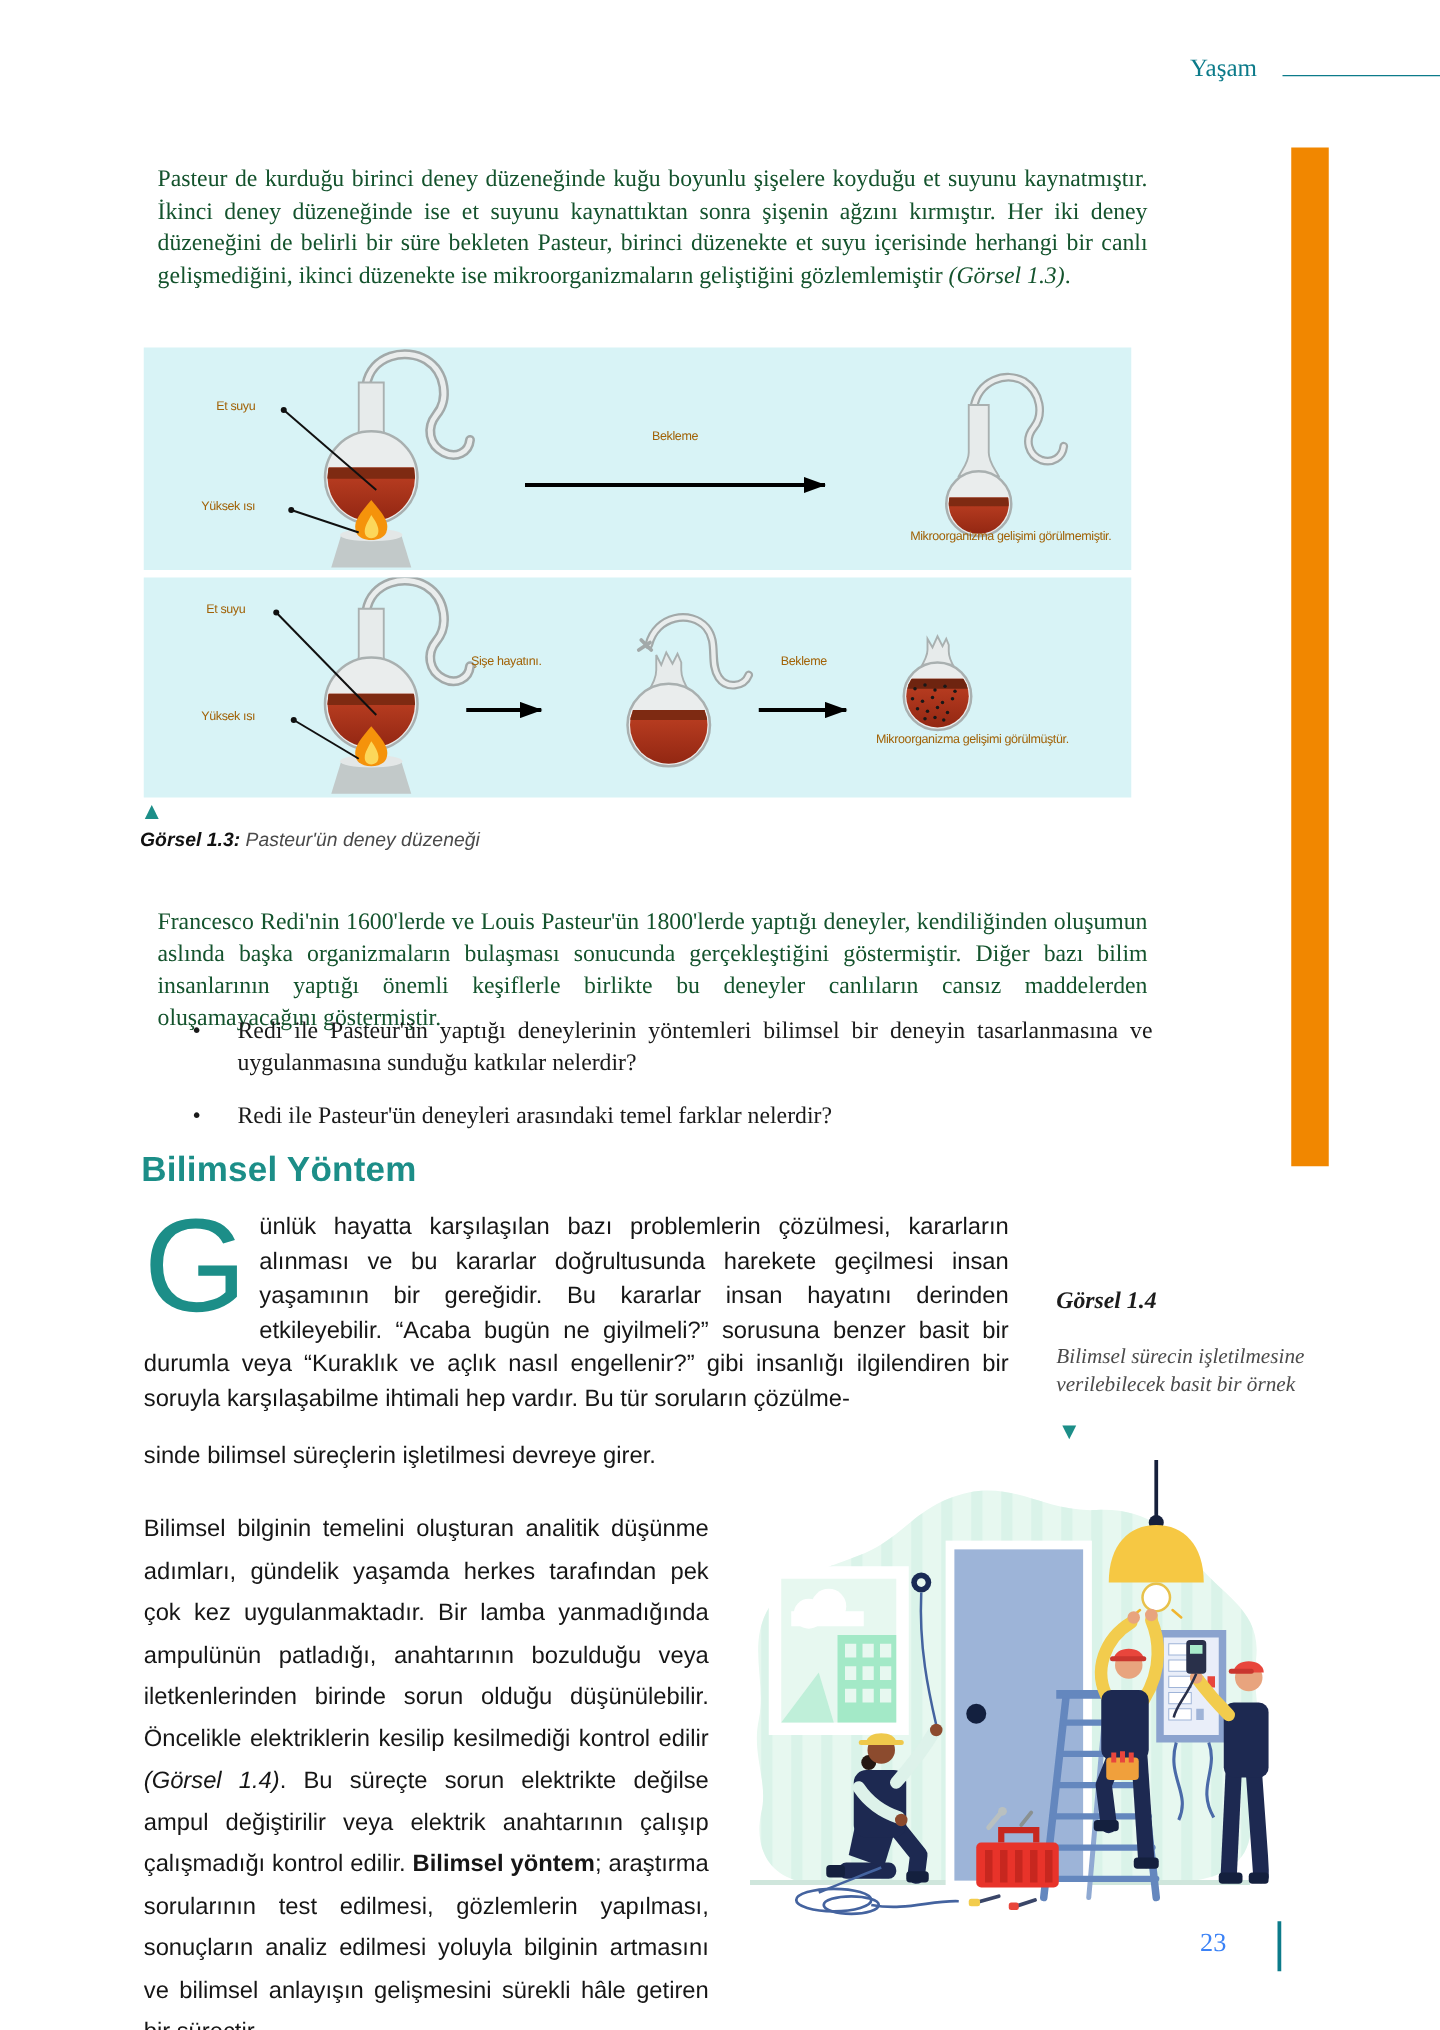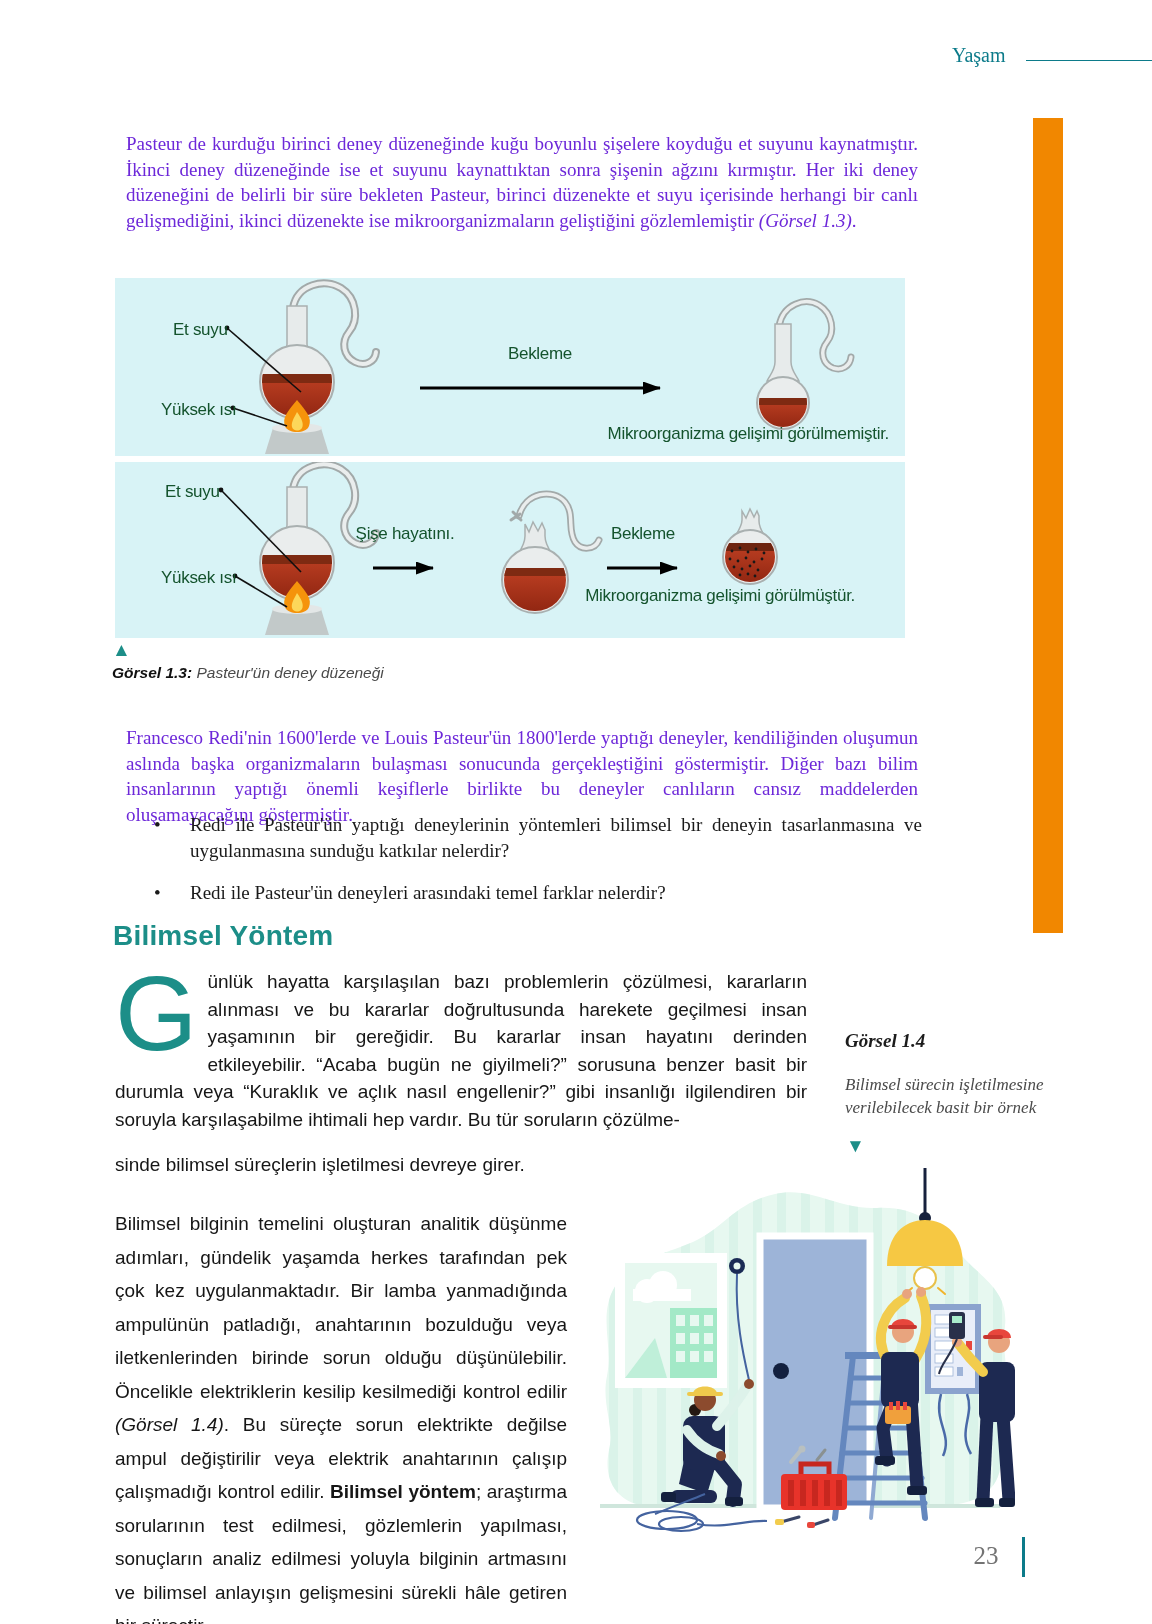--- a/index.html
+++ b/index.html
@@ -6,31 +6,31 @@
   .page{position:relative;width:1152px;height:1624px;background:#fff;overflow:hidden;
         font-family:"Liberation Serif",serif;color:#1a1a1a;}
 
   
   .hdr{position:absolute;left:952px;top:44px;width:200px;display:flex;align-items:center;gap:20px;}
   .hdr .tab{font-size:20px;color:#0c7b8a;}
   .hdr .rule{flex:1;border-top:1.6px solid #0c7b8a;margin-top:9px;}
 
   .orange-bar{position:absolute;left:1033px;top:118px;width:30px;height:815px;background:#f18700;}
 
-  .serif-par{position:absolute;font-size:19px;line-height:25.5px;text-align:justify;color:#6d28d9;}
+  .serif-par{position:absolute;font-size:19px;line-height:25.5px;text-align:justify;color:#14532d;}
   #intro{left:126px;top:112px;width:792px;}
   #redi{left:126px;top:706px;width:792px;}
 
   
   .fig-panel{position:absolute;left:115px;width:790px;background:#d8f3f6;}
   #panel1{top:278px;height:178px;}
   #panel2{top:462px;height:176px;}
   .fig-panel svg{position:absolute;left:0;top:0;}
-  .dlabel{position:absolute;font-family:"Liberation Sans",sans-serif;font-size:17px;
-          letter-spacing:-0.3px;color:#14532d;white-space:nowrap;}
+  .dlabel{position:absolute;font-family:"Liberation Sans",sans-serif;font-size:10px;
+          letter-spacing:-0.3px;color:#a16207;white-space:nowrap;}
   .center{text-align:center;}
   .fig-marker{position:absolute;font-family:"Liberation Sans",sans-serif;color:#1c8e88;font-size:19px;line-height:19px;}
   #marker13{left:112px;top:640px;}
   #caption13{position:absolute;left:112px;top:664px;font-family:"Liberation Sans",sans-serif;font-size:15.5px;font-style:italic;color:#4a4a4a;}
   #caption13 b{color:#111;text-align:center;}
 
   
   #bullets{position:absolute;left:152px;top:812px;width:770px;margin:0;padding:0;list-style:none;}
   #bullets li{position:relative;padding-left:38px;margin-bottom:17px;font-size:19px;line-height:25.5px;text-align:justify;}
   #bullets li::before{content:"\2022";position:absolute;left:2px;top:0;font-size:19px;}
@@ -47,21 +47,21 @@
 
   
   #fig14{position:absolute;left:845px;top:1030px;width:272px;font-family:Liberation Serif, serif;}
   #fig14 .lbl{font-size:19px;font-weight:700;font-style:italic;color:#1c1c1c;}
   #fig14 .cap{margin-top:21px;font-size:17px;line-height:23px;font-style:italic;color:#4a4a4a;}
   #marker14{left:846px;top:1136px;}
 
   #illustration{position:absolute;left:585px;top:1158px;width:430px;height:392px;}
 
   
-  #page-num{position:absolute;left:960px;top:1542px;width:52px;text-align:center;font-size:25px;color:#737373;}
+  #page-num{position:absolute;left:960px;top:1542px;width:52px;text-align:left;font-size:21px;color:#3b82f6;}
   #footer-bar{position:absolute;left:1022px;top:1537px;width:3px;height:40px;background:#0c7b8a;}
 </style>
 </head>
 <body>
 
 <div class="page">
 
   <div class="hdr">
     <span class="tab">Yaşam</span>
     <span class="rule"></span>

